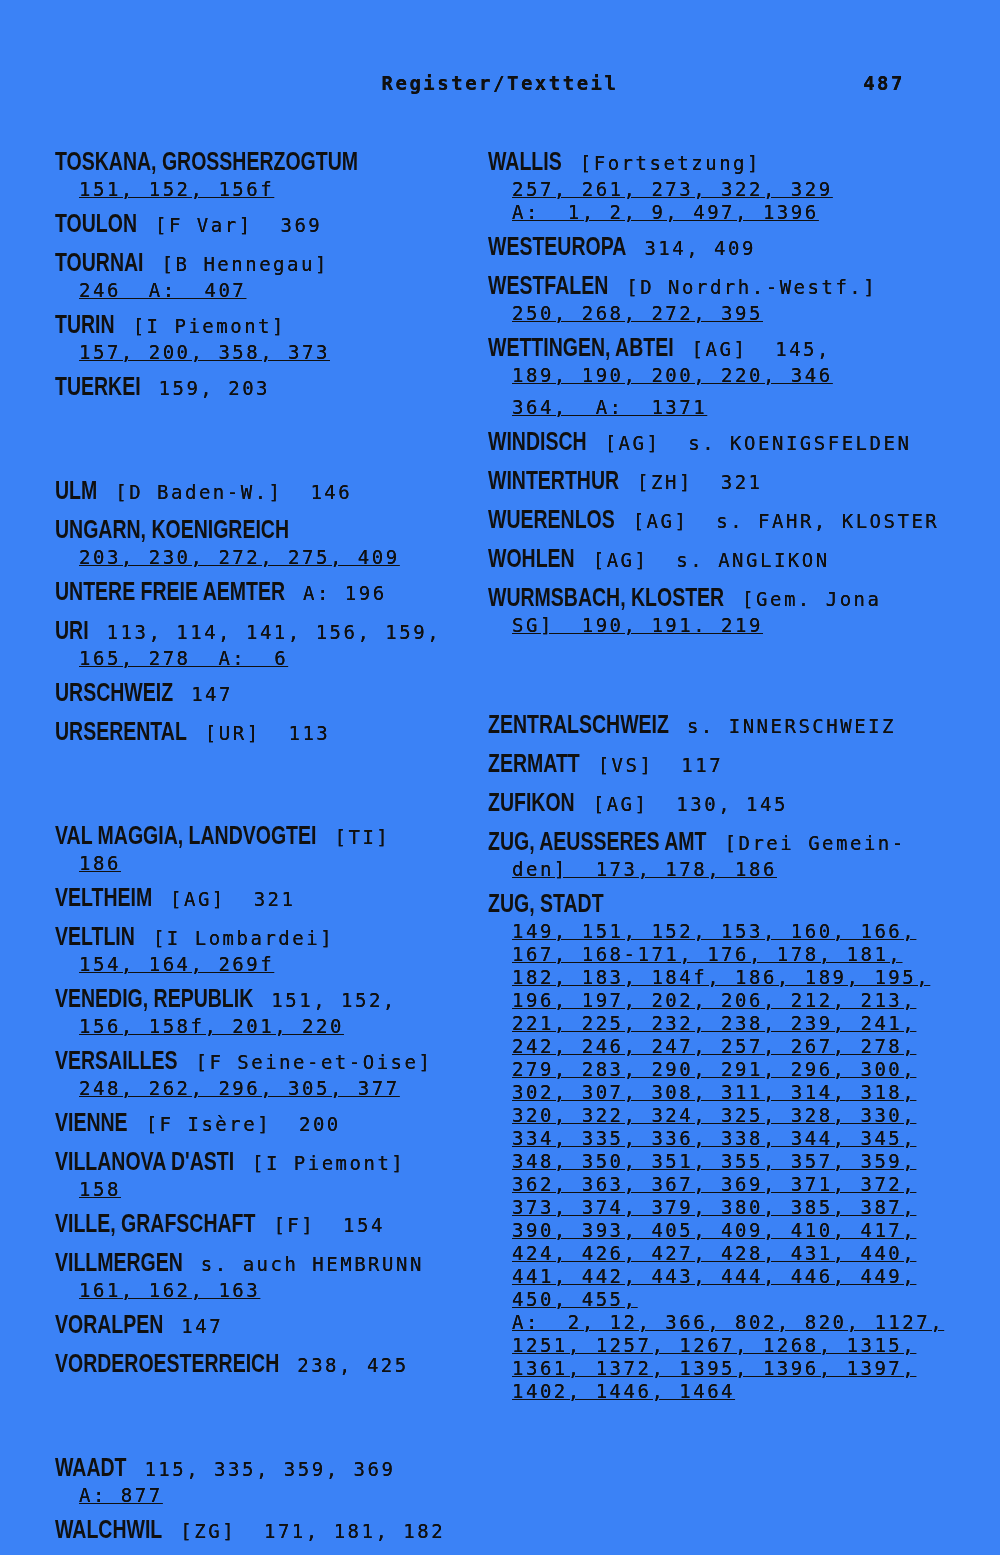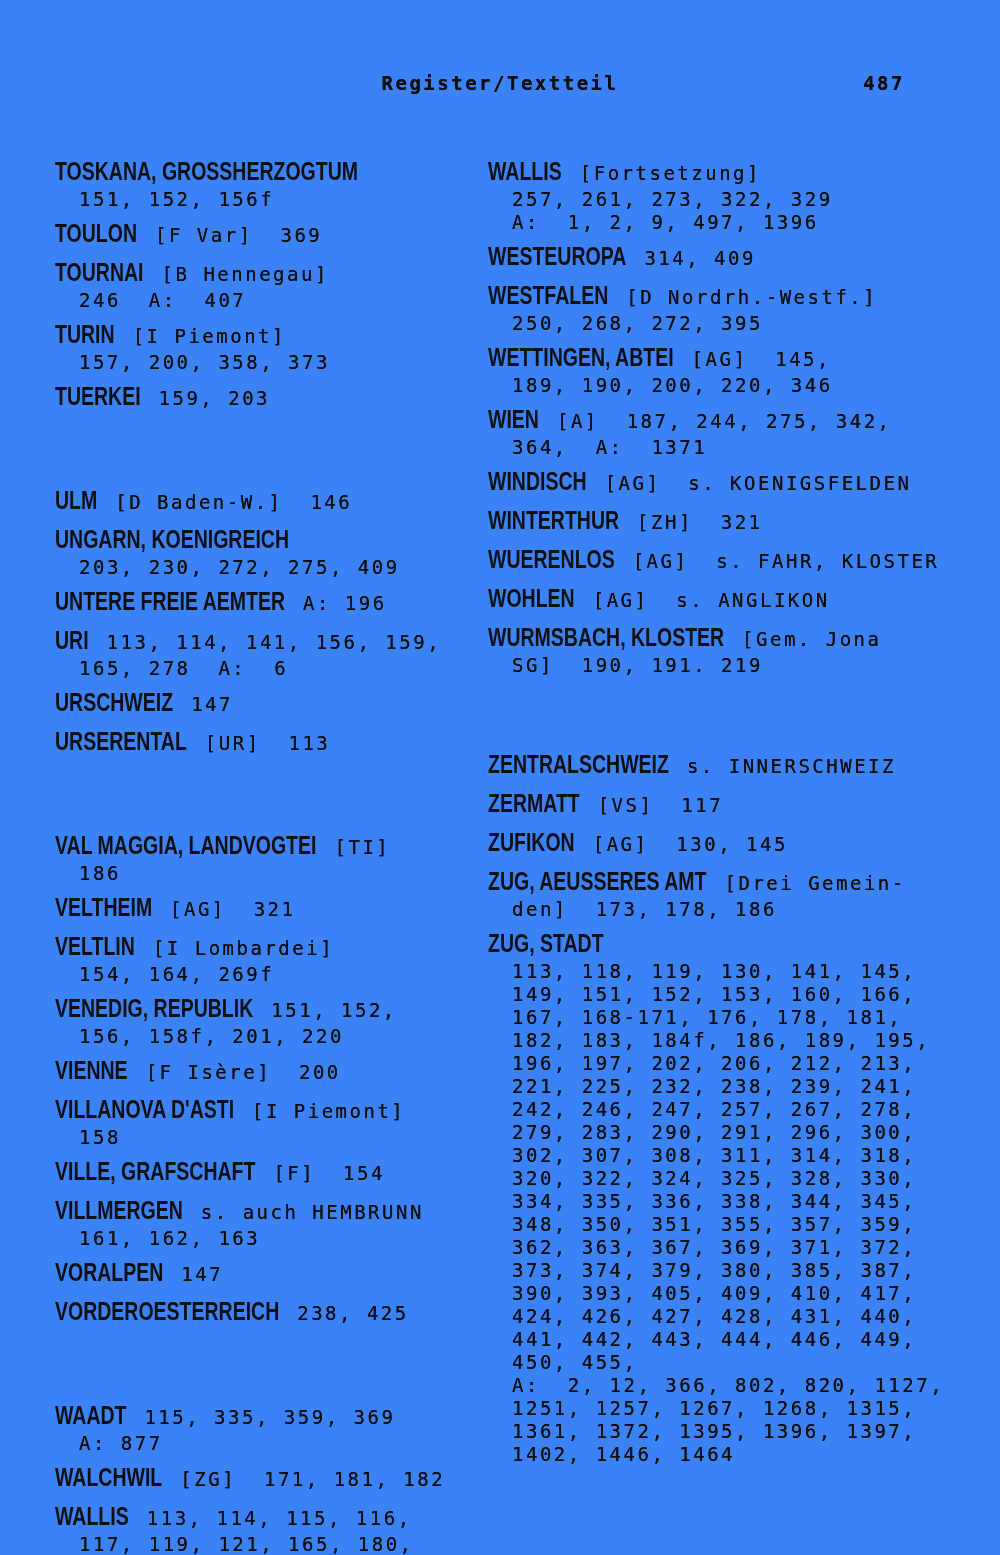--- a/index.html
+++ b/index.html
@@ -44,38 +44,39 @@
     text-align: center;
   }
   .col {
     position: absolute;
     top: 148px;
   }
   .col-left  { left: 55px;  width: 432px; }
   .col-right { left: 488px; width: 495px; }
   .entry { margin-top: 9px; }
   .entry.gap { margin-top: 74px; }
-  .col > .entry:first-child { margin-top: 10px; }
+  .col > .entry:first-child { margin-top: 0; }
   .first-line {
     white-space: nowrap;
     line-height: 27px;
   }
   .head {
     display: inline-block;
     font-family: "Liberation Sans", "DejaVu Sans", sans-serif;
     font-weight: 700;
     font-size: 25px;
     line-height: 27px;
     white-space: pre;
     transform: scaleX(0.78);
     transform-origin: 0 50%;
   }
   .cont {
     line-height: 23px;
     padding-left: 24px;
+    text-decoration: underline;
   }
 </style>
 </head>
 <body>
 
 <div class="page">
   <div class="page-header">
     <span class="header-title mono">Register/Textteil</span>
     <span class="page-number mono">487</span>
   </div>
@@ -127,20 +128,24 @@
       </div>
       <div class="entry">
         <div class="first-line"><span class="head" style="margin-right: -4.44px;">VELTLIN</span><span class="mono">[I Lombardei]</span></div>
         <div class="mono cont">154, 164, 269f</div>
       </div>
       <div class="entry">
         <div class="first-line"><span class="head" style="margin-right: -37.88px;">VENEDIG, REPUBLIK</span><span class="mono">151, 152,</span></div>
         <div class="mono cont">156, 158f, 201, 220</div>
       </div>
       <div class="entry">
+        <div class="first-line"><span class="head" style="margin-right: -16.54px;">VERSAILLES</span><span class="mono">[F Seine-et-Oise]</span></div>
+        <div class="mono cont">248, 262, 296, 305, 377</div>
+      </div>
+      <div class="entry">
         <div class="first-line"><span class="head" style="margin-right: -2.46px;">VIENNE</span><span class="mono">[F Isère]  200</span></div>
       </div>
       <div class="entry">
         <div class="first-line"><span class="head" style="margin-right: -32.6px;">VILLANOVA D'ASTI</span><span class="mono">[I Piemont]</span></div>
         <div class="mono cont">158</div>
       </div>
       <div class="entry">
         <div class="first-line"><span class="head" style="margin-right: -38.54px;">VILLE, GRAFSCHAFT</span><span class="mono">[F]  154</span></div>
       </div>
       <div class="entry">
@@ -176,21 +181,20 @@
       </div>
       <div class="entry">
         <div class="first-line"><span class="head" style="margin-right: -15.88px;">WESTFALEN</span><span class="mono">[D Nordrh.-Westf.]</span></div>
         <div class="mono cont">250, 268, 272, 395</div>
       </div>
       <div class="entry">
         <div class="first-line"><span class="head" style="margin-right: -34.36px;">WETTINGEN, ABTEI</span><span class="mono">[AG]  145,</span></div>
         <div class="mono cont">189, 190, 200, 220, 346</div>
       </div>
       <div class="entry">
-        <div class="first-line"><span class="head" style="margin-right: 3.7px;">WIEN</span><span class="mono">[A]  187, 244, 275, 342,</span></div>
         <div class="mono cont">364,  A:  1371</div>
       </div>
       <div class="entry">
         <div class="first-line"><span class="head" style="margin-right: -9.72px;">WINDISCH</span><span class="mono">[AG]  s. KOENIGSFELDEN</span></div>
       </div>
       <div class="entry">
         <div class="first-line"><span class="head" style="margin-right: -18.96px;">WINTERTHUR</span><span class="mono">[ZH]  321</span></div>
       </div>
       <div class="entry">
         <div class="first-line"><span class="head" style="margin-right: -17.86px;">WUERENLOS</span><span class="mono">[AG]  s. FAHR, KLOSTER</span></div>
@@ -210,21 +214,20 @@
       </div>
       <div class="entry">
         <div class="first-line"><span class="head" style="margin-right: -6.42px;">ZUFIKON</span><span class="mono">[AG]  130, 145</span></div>
       </div>
       <div class="entry">
         <div class="first-line"><span class="head" style="margin-right: -43.6px;">ZUG, AEUSSERES AMT</span><span class="mono">[Drei Gemein-</span></div>
         <div class="mono cont">den]  173, 178, 186</div>
       </div>
       <div class="entry">
         <div class="first-line"><span class="head">ZUG, STADT</span></div>
-        <div class="mono cont">113, 118, 119, 130, 141, 145,</div>
         <div class="mono cont">149, 151, 152, 153, 160, 166,</div>
         <div class="mono cont">167, 168-171, 176, 178, 181,</div>
         <div class="mono cont">182, 183, 184f, 186, 189, 195,</div>
         <div class="mono cont">196, 197, 202, 206, 212, 213,</div>
         <div class="mono cont">221, 225, 232, 238, 239, 241,</div>
         <div class="mono cont">242, 246, 247, 257, 267, 278,</div>
         <div class="mono cont">279, 283, 290, 291, 296, 300,</div>
         <div class="mono cont">302, 307, 308, 311, 314, 318,</div>
         <div class="mono cont">320, 322, 324, 325, 328, 330,</div>
         <div class="mono cont">334, 335, 336, 338, 344, 345,</div>

